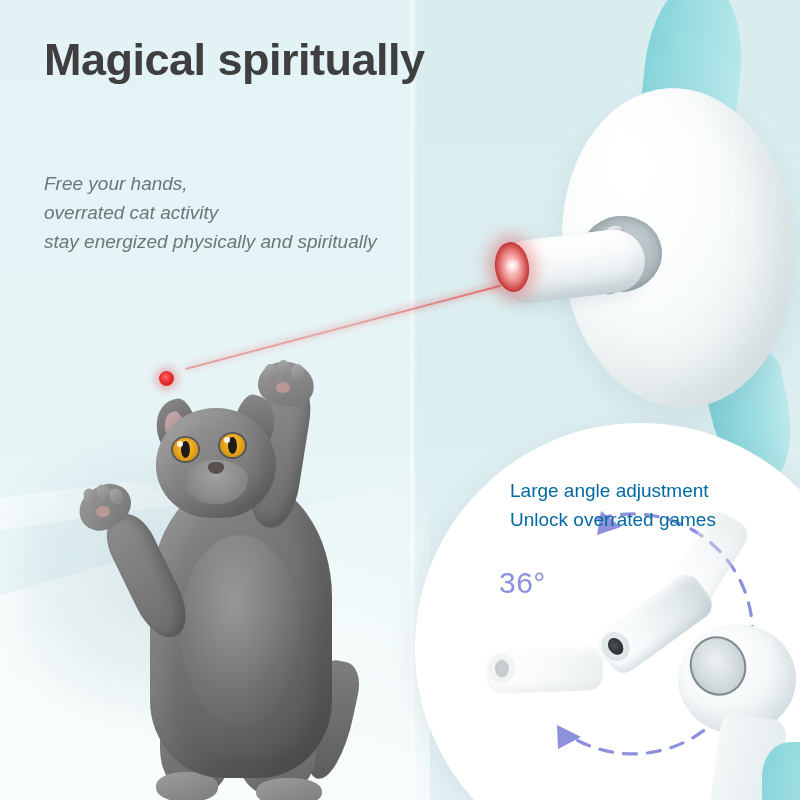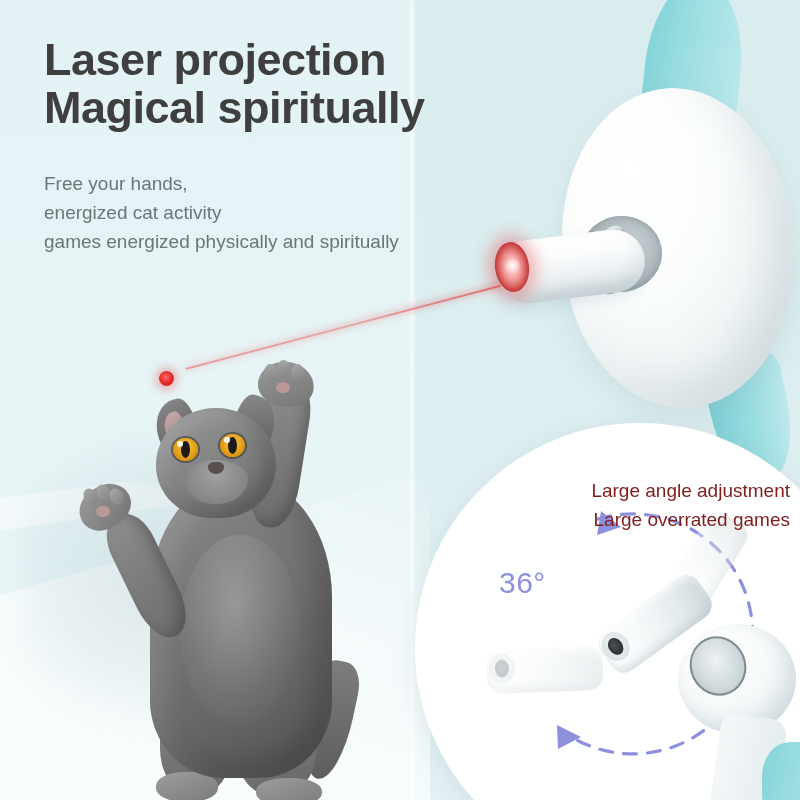--- a/index.html
+++ b/index.html
@@ -46,21 +46,21 @@
   .headline{
     position:absolute;left:44px;top:36px;width:520px;
     font-size:45px;line-height:1.06;font-weight:700;
     color:#3f3f3f;letter-spacing:-0.5px;
   }
   .headline span{display:block;}
   .subtitle{
     position:absolute;left:44px;top:170px;width:470px;
     font-size:19px;line-height:1.52;font-weight:400;color:#6c7578;
   }
-  .subtitle span{display:block;}
+  .subtitle span{display:block;font-style:italic;}
 
   
   .beam{
     position:absolute;left:162px;top:278px;
     width:370px;height:2px;
     transform-origin:0 50%;
     transform:rotate(-14.8deg) translateY(93px);
     background:linear-gradient(90deg,rgba(230,70,70,.45) 0%,rgba(226,90,90,.40) 45%,rgba(224,60,60,.72) 100%);
     filter:blur(.6px);
   }
@@ -142,21 +142,21 @@
   
   .inset{
     position:absolute;left:415px;top:423px;width:450px;height:450px;
     border-radius:50%;
     background:radial-gradient(circle at 42% 36%,#ffffff 0%,#ffffff 72%,#fbfdfd 100%);
     box-shadow:0 6px 26px rgba(120,150,160,.18);
     overflow:hidden;
   }
   .inset-caption{
     position:absolute;left:510px;top:477px;width:280px;
-    font-size:19px;line-height:1.5;color:#7f1d1d;text-align:right;
+    font-size:19px;line-height:1.5;color:#0369a1;text-align:left;
   }
   .inset-caption span{display:block;}
   .angle-label{
     position:absolute;left:499px;top:566px;
     font-size:30px;font-weight:400;color:#8c90dd;letter-spacing:.5px;
   }
   .arc-svg{position:absolute;left:415px;top:423px;width:450px;height:450px;pointer-events:none;}
 
   .barrel{
     position:absolute;border-radius:15px;
@@ -282,28 +282,27 @@
 <div id="stage">
 
   <div class="wall-left"></div>
   <div class="wall-right"></div>
   <div class="wall-seam"></div>
   <div class="floor"></div>
   <div class="floor-line"></div>
   <div class="cat-shadow"></div>
 
   <div class="headline">
-    <span>Laser projection</span>
     <span>Magical spiritually</span>
   </div>
 
   <div class="subtitle">
     <span>Free your hands,</span>
-    <span>energized cat activity</span>
-    <span>games energized physically and spiritually</span>
+    <span>overrated cat activity</span>
+    <span>stay energized physically and spiritually</span>
   </div>
 
   <div class="beam-glow"></div>
   <div class="beam"></div>
   <div class="laser-dot"></div>
 
   <div class="cat">
     <div class="cat-part tail fur"></div>
     <div class="cat-part leg leg-r"></div>
     <div class="cat-part leg leg-l"></div>
@@ -367,17 +366,17 @@
   <div class="barrel b-main">
     <span class="cap"></span>
     <span class="bore"></span>
   </div>
   <div class="pivot-collar"></div>
   <div class="inset-stem"></div>
   <div class="inset-mint"></div>
 
   <div class="inset-caption">
     <span>Large angle adjustment</span>
-    <span>Large overrated games</span>
+    <span>Unlock overrated games</span>
   </div>
   <div class="angle-label">36°</div>
 
 </div>
 
 </body></html>

